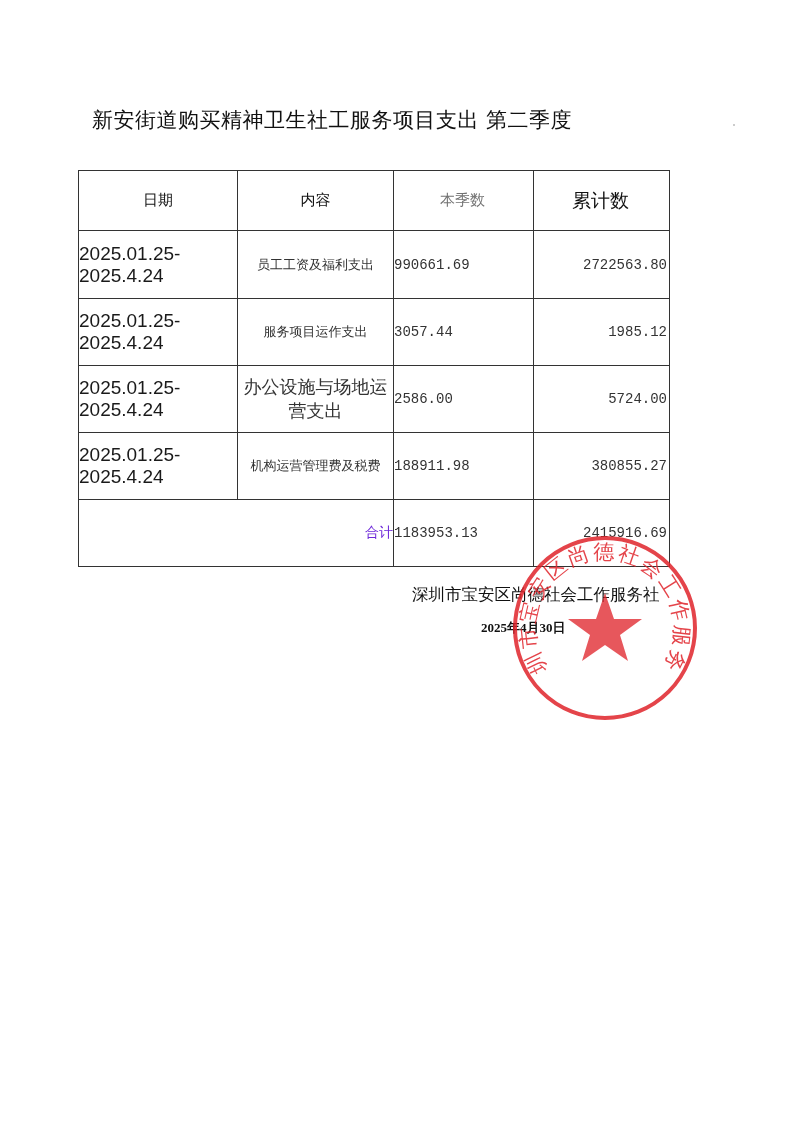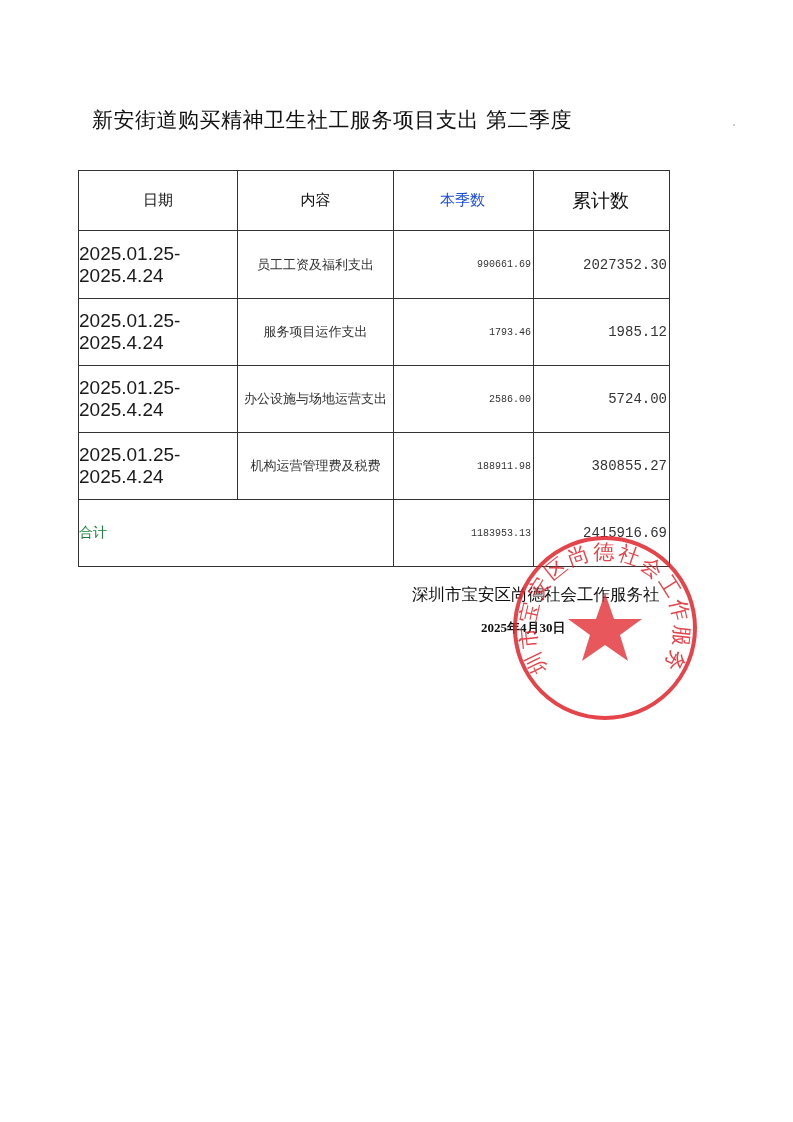--- a/index.html
+++ b/index.html
@@ -14,26 +14,26 @@
   table.ledger {
     position:absolute; left:78px; top:170px; border-collapse:collapse;
     table-layout:fixed; width:587px;
   }
   table.ledger td, table.ledger th {
     border:1.5px solid #333; padding:0; font-weight:normal;
   }
   table.ledger th { height:59px; font-size:15px; text-align:center; color:#111; }
   .c-date { width:158px; font-family:"Liberation Sans", sans-serif; font-size:19px; }
   .c-content { width:155px; text-align:center; font-family:"DejaVu Serif", serif; font-size:13px; color:#333;margin-top:21px; }
-  .c-num { width:137px; text-align:right; padding-right:2px !important; font-family:"Liberation Mono", monospace; font-size:10px; color:#333; }
+  .c-num { width:137px; padding-right:2px !important; font-family:"Liberation Mono", monospace; font-size:14px; color:#333; }
   .c-cum { width:133px; text-align:right; padding-right:2px !important; font-family:"Liberation Mono", monospace; font-size:14px; color:#333; }
   tr.row td { height:66px; }
   tr.row.first td { height:67px; }
   tr.total td { height:66px; }
-  .total-label { text-align:left; font-size:14px; color:#15803d; }
+  .total-label { text-align:right; font-size:14px; color:#6d28d9; }
   .org {
     position:absolute; left:412px; top:584px; font-size:16.5px; color:#111;
     font-family:"DejaVu Serif", serif;
   }
   .date {
     position:absolute; left:481px; top:619px; font-size:13px; font-weight:bold; color:#111;
     font-family:Liberation Serif, serif;
   }
   .stamp {
     position:absolute; left:510px; top:533px; width:190px; height:190px; pointer-events:none;
@@ -44,40 +44,40 @@
 </head>
 <body>
 
 <div class="title">新安街道购买精神卫生社工服务项目支出 第二季度</div>
 
 <table class="ledger">
   <thead>
     <tr>
       <th class="c-date" style="font-family:'DejaVu Sans',sans-serif;font-size:15px;color:#111">日期</th>
       <th class="c-content" style="font-family:'DejaVu Sans',sans-serif;font-size:15px;color:#111">内容</th>
-      <th class="c-num" style="text-align:center;font-family:Liberation Serif, serif;font-size:15px;color:#1d4ed8">本季数</th>
+      <th class="c-num" style="text-align:center;font-family:Liberation Serif, serif;font-size:15px;color:#737373">本季数</th>
       <th class="c-cum" style="text-align:center;font-family:'DejaVu Sans',sans-serif;font-size:19px;color:#111">累计数</th>
     </tr>
   </thead>
   <tbody>
     <tr class="row first">
       <td class="c-date">2025.01.25-2025.4.24</td>
       <td class="c-content">员工工资及福利支出</td>
       <td class="c-num">990661.69</td>
-      <td class="c-cum">2027352.30</td>
+      <td class="c-cum">2722563.80</td>
     </tr>
     <tr class="row">
       <td class="c-date">2025.01.25-2025.4.24</td>
       <td class="c-content">服务项目运作支出</td>
-      <td class="c-num">1793.46</td>
+      <td class="c-num">3057.44</td>
       <td class="c-cum">1985.12</td>
     </tr>
     <tr class="row">
       <td class="c-date">2025.01.25-2025.4.24</td>
-      <td class="c-content" style="font-size:13px">办公设施与场地运营支出</td>
+      <td class="c-content" style="font-size:18px">办公设施与场地运营支出</td>
       <td class="c-num">2586.00</td>
       <td class="c-cum">5724.00</td>
     </tr>
     <tr class="row">
       <td class="c-date">2025.01.25-2025.4.24</td>
       <td class="c-content">机构运营管理费及税费</td>
       <td class="c-num">188911.98</td>
       <td class="c-cum">380855.27</td>
     </tr>
     <tr class="total">

